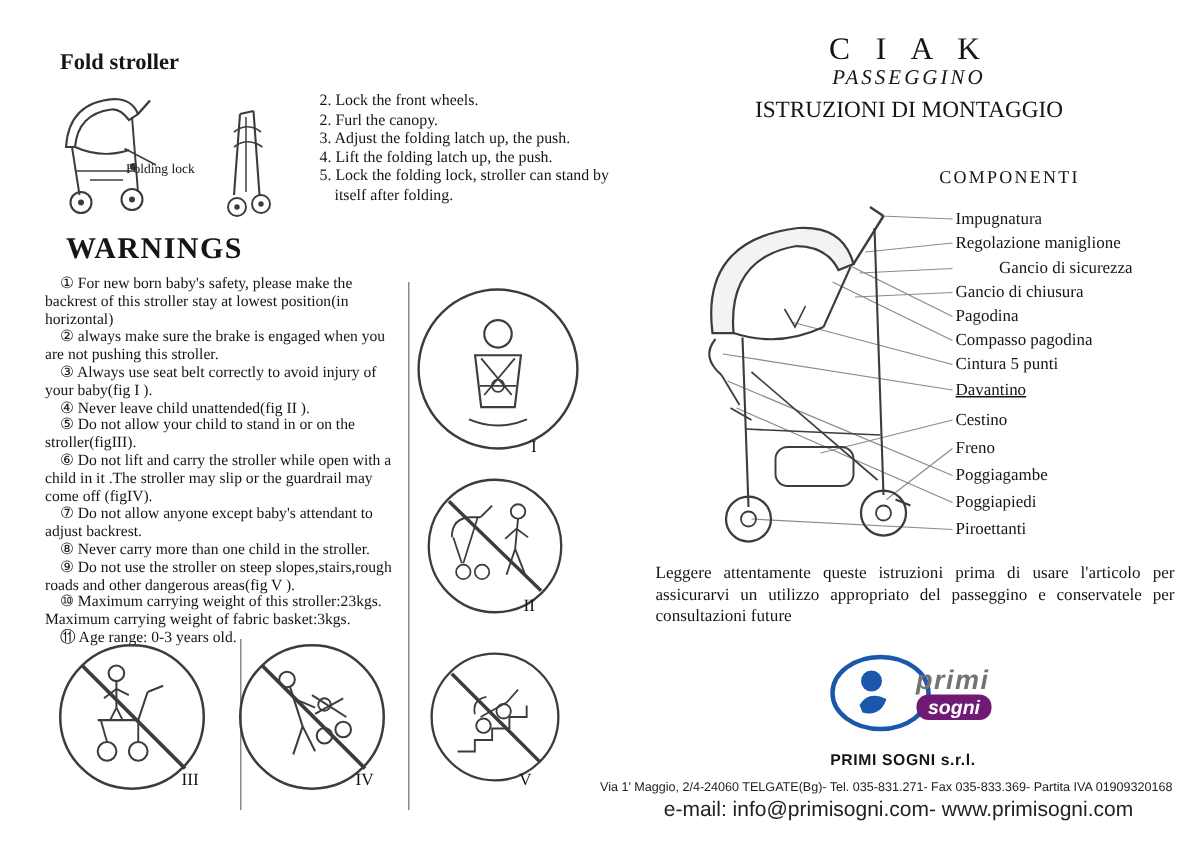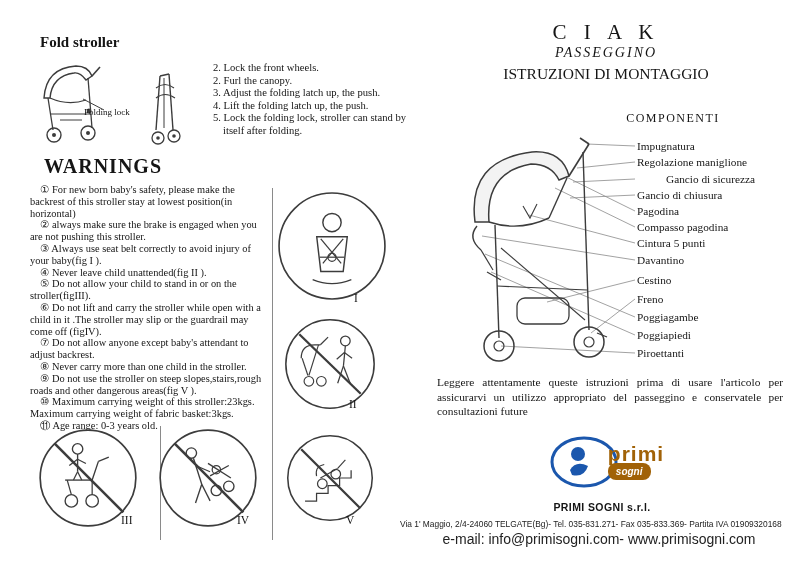--- a/index.html
+++ b/index.html
@@ -39,22 +39,22 @@
   #brand    { left:420px; top:20px;  width:372px; text-align:center; font-size:21px; letter-spacing:6px; }
   #subtitle { left:420px; top:45px;  width:372px; text-align:center; font-size:14px; font-style:italic; letter-spacing:2px; }
   #heading  { left:420px; top:65px;  width:372px; text-align:center; font-size:15.5px; }
   #components-title { left:593px; top:111px; width:160px; text-align:center; font-size:12px; letter-spacing:1.5px; }
   #diagram { left:437px; top:130px; }
   .cmp { left:637px; font-size:11.3px; white-space:nowrap; }
   #notice { left:437px; top:375px; width:346px; font-size:11.4px; line-height:14.6px; text-align:justify; }
 
   #logo { left:508px; top:429px; width:196px; height:66px; display:flex; align-items:center; justify-content:center; }
   #logo-text { margin-left:-16px; display:flex; flex-direction:column; align-items:flex-start; }
-  #logo-primi { color:#a16207; font-family:"Liberation Sans",sans-serif; font-weight:bold; font-size:21px; letter-spacing:1px; line-height:17px; }
-  #logo-sogni { margin-top:1px; background:#a16207; color:#fff; font-family:"Liberation Sans",sans-serif; font-weight:bold; font-style:italic; font-size:10px; line-height:17px; padding:0 8px; border-radius:8px; }
+  #logo-primi { color:#737373; font-family:"Liberation Sans",sans-serif; font-weight:bold; font-style:italic; font-size:18px; letter-spacing:1px; line-height:17px; }
+  #logo-sogni { margin-top:1px; background:#701a75; color:#fff; font-family:"Liberation Sans",sans-serif; font-weight:bold; font-style:italic; font-size:13px; line-height:17px; padding:0 8px; border-radius:8px; }
   #company { left:412px; top:501px; width:380px; text-align:center; font-family:"Liberation Sans",sans-serif; font-weight:bold; font-size:10.5px; letter-spacing:0.4px; }
   #address { left:400px; top:519px; width:398px; text-align:left; font-family:Liberation Sans, sans-serif; font-size:8.4px; color:#222; }
   #email   { left:400px; top:531px; width:398px; text-align:center; font-family:"Liberation Sans",sans-serif; font-size:14px; color:#222; }
 
   svg { display:block; }
   .ink { stroke:#3c3c3c; fill:none; }
 </style>
 </head>
 <body>
 
@@ -242,21 +242,21 @@
     <line class="ink" x1="160" y1="203" x2="170" y2="207" stroke-width="1.3"></line>
   </svg>
 
   <div class="abs cmp" style="top:140px;">Impugnatura</div>
   <div class="abs cmp" style="top:156px;">Regolazione maniglione</div>
   <div class="abs cmp" style="top:173px;margin-left:29px;">Gancio di sicurezza</div>
   <div class="abs cmp" style="top:189px;">Gancio di chiusura</div>
   <div class="abs cmp" style="top:205px;">Pagodina</div>
   <div class="abs cmp" style="top:221px;">Compasso pagodina</div>
   <div class="abs cmp" style="top:237px;">Cintura 5 punti</div>
-  <div class="abs cmp" style="top:254px;">Davantino</div>
+  <div class="abs cmp" style="top:254px;text-decoration:underline;">Davantino</div>
   <div class="abs cmp" style="top:274px;">Cestino</div>
   <div class="abs cmp" style="top:293px;">Freno</div>
   <div class="abs cmp" style="top:311px;">Poggiagambe</div>
   <div class="abs cmp" style="top:329px;">Poggiapiedi</div>
   <div class="abs cmp" style="top:347px;">Piroettanti</div>
 
   <div class="abs" id="notice">Leggere attentamente queste istruzioni prima di usare l'articolo per assicurarvi un utilizzo appropriato del passeggino e conservatele per consultazioni future</div>
 
   <div class="abs" id="logo">
     <svg width="76" height="56" viewBox="0 0 76 56">

